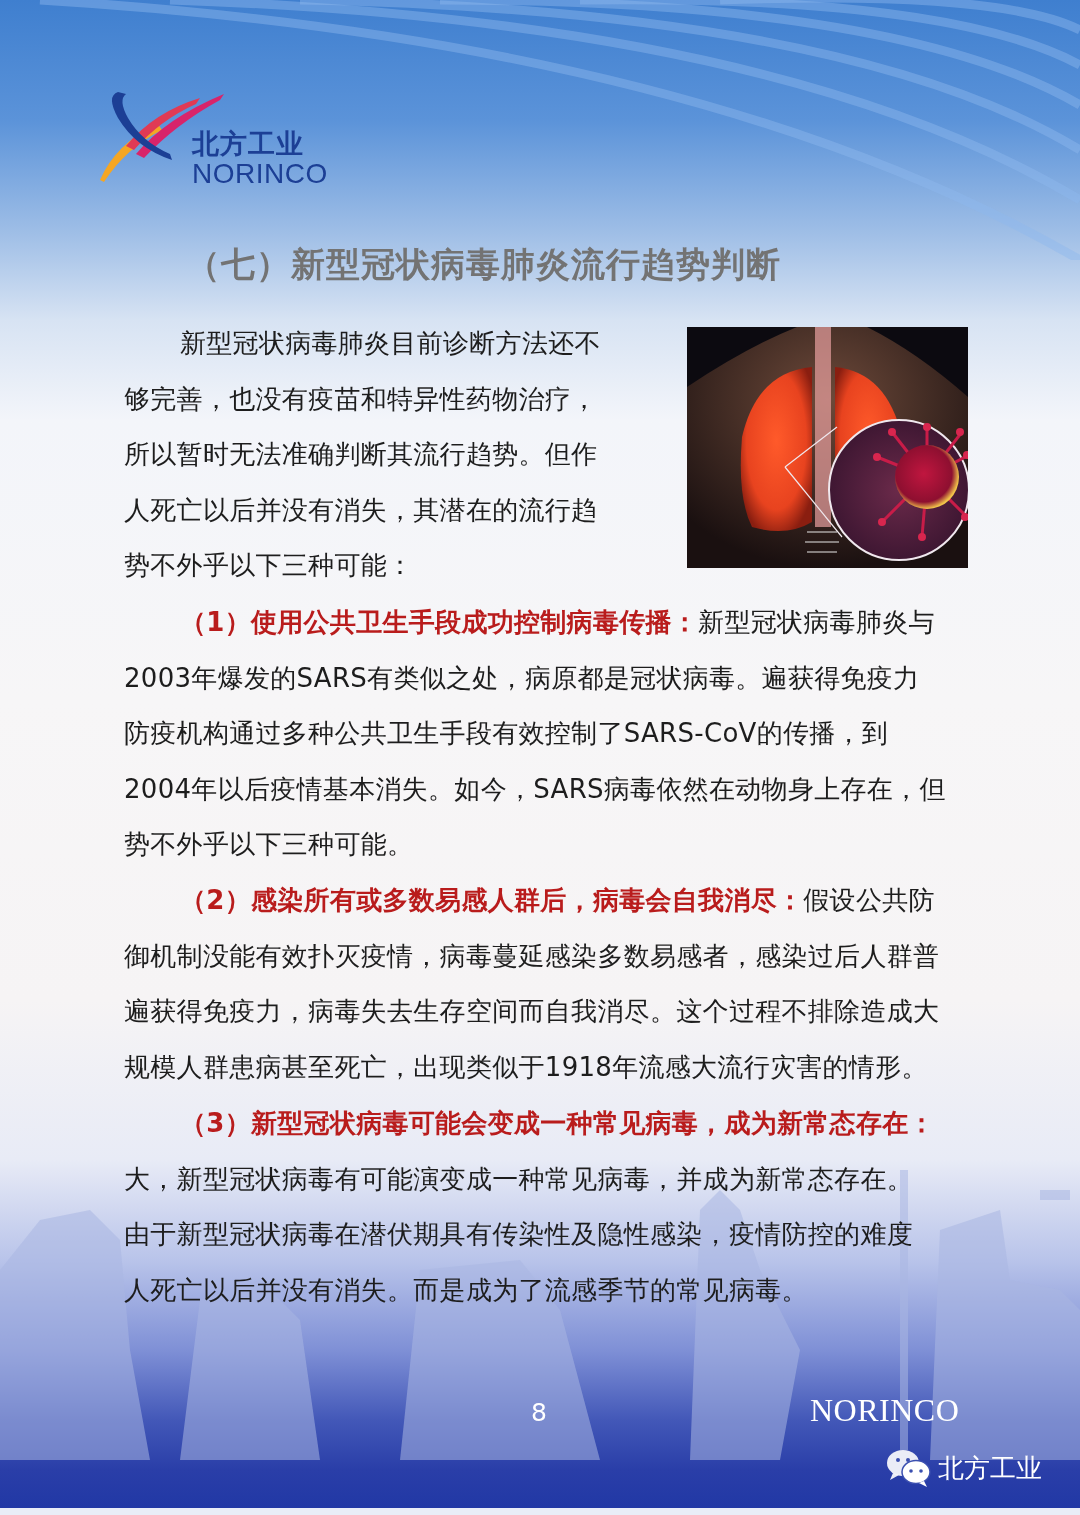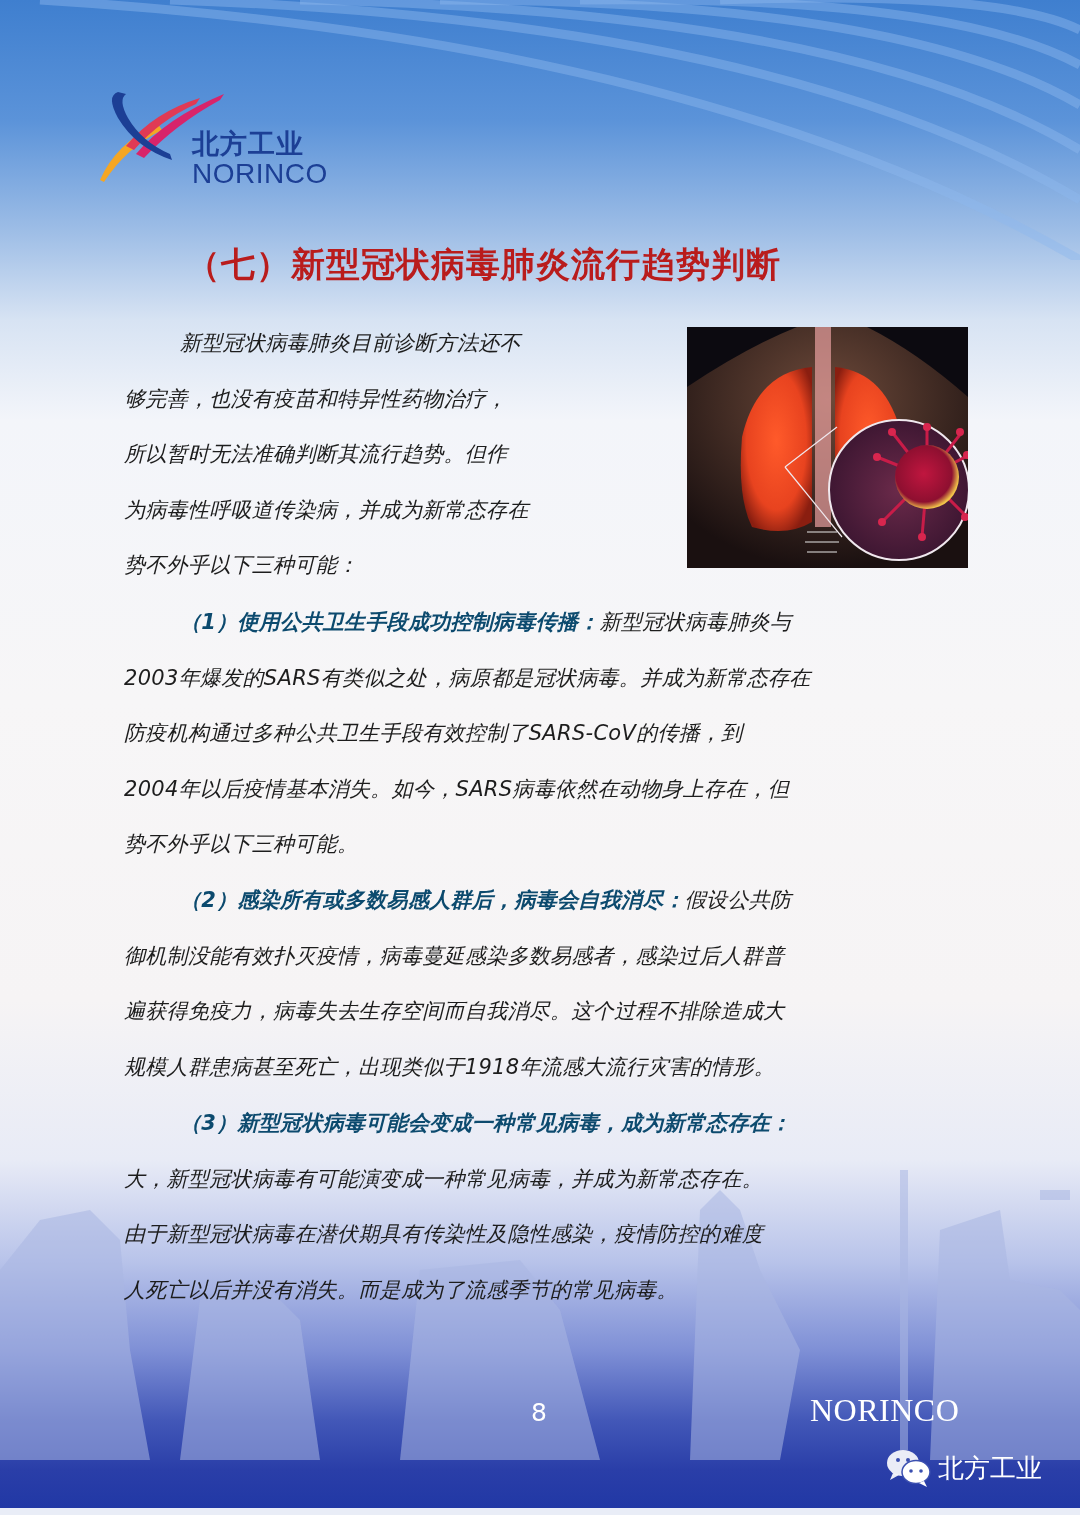--- a/index.html
+++ b/index.html
@@ -37,29 +37,29 @@
     font-size: 27px; color: #1c3f95; letter-spacing: 1px;
   }
   .logo .logo-en {
     position: absolute; left: 96px; top: 70px;
     font-family: "Liberation Sans", sans-serif;
     font-size: 28px; color: #1c3f95; letter-spacing: 0.5px;
   }
 
   .title {
     position: absolute; left: 186px; top: 242px;
-    font-size: 34px; font-weight: bold; color: #b91c1c;
+    font-size: 34px; font-weight: bold; color: #737373;
     letter-spacing: 1px; white-space: nowrap;
   }
 
   .para {
-    position: absolute; font-size: 21px; line-height: 55.6px;
-    color: #1d1d1d; letter-spacing: 0.3px; font-style: italic;
-  }
-  .para b { font-weight: bold; color: #0c4a6e; }
+    position: absolute; font-size: 26px; line-height: 55.6px;
+    color: #1d1d1d; letter-spacing: 0.3px;
+  }
+  .para b { font-weight: bold; color: #b91c1c; }
   .intro { left: 124px; top: 316px; width: 520px; }
   .p1 { left: 124px; top: 595px; width: 848px; }
   .p2 { left: 124px; top: 873px; width: 848px; }
   .p3 { left: 124px; top: 1096px; width: 848px; }
   .indent { display: inline-block; width: 56px; }
   .line { display: block; white-space: nowrap; }
 
   .figure {
     position: absolute; left: 687px; top: 327px; width: 281px; height: 241px;
     background: #0c0a10; overflow: hidden;
@@ -114,21 +114,21 @@
   <span class="logo-cn">北方工业</span>
   <span class="logo-en">NORINCO</span>
 </div>
 
 <h1 class="title">（七）新型冠状病毒肺炎流行趋势判断</h1>
 
 <div class="para intro">
   <span class="line"><span class="indent"></span><span>新型冠状病毒肺炎目前诊断方法还不</span></span>
   <span class="line">够完善，也没有疫苗和特异性药物治疗，</span>
   <span class="line">所以暂时无法准确判断其流行趋势。但作</span>
-  <span class="line">为病毒性呼吸道传染病，并成为新常态存在</span>
+  <span class="line">人死亡以后并没有消失，其潜在的流行趋</span>
   <span class="line">势不外乎以下三种可能：</span>
 </div>
 
 <div class="figure">
   <svg width="281" height="241" viewBox="0 0 281 241">
     <defs>
       <radialGradient id="lungG" cx="50%" cy="45%" r="60%">
         <stop offset="0%" stop-color="#ff5a2a"></stop>
         <stop offset="70%" stop-color="#e8431f"></stop>
         <stop offset="100%" stop-color="#8a1e10"></stop>
@@ -176,21 +176,21 @@
         <circle cx="190" cy="130" r="4"></circle>
       <circle cx="205" cy="105" r="4"></circle>
         <circle cx="273" cy="105" r="4"></circle>
     </g>
     <circle cx="240" cy="150" r="32" fill="url(#virG)"></circle>
   </svg>
 </div>
 
 <div class="para p1">
   <span class="line"><span class="indent"></span><b>（1）使用公共卫生手段成功控制病毒传播：</b><span>新型冠状病毒肺炎与</span></span>
-  <span class="line">2003年爆发的SARS有类似之处，病原都是冠状病毒。并成为新常态存在</span>
+  <span class="line">2003年爆发的SARS有类似之处，病原都是冠状病毒。遍获得免疫力</span>
   <span class="line">防疫机构通过多种公共卫生手段有效控制了SARS-CoV的传播，到</span>
   <span class="line">2004年以后疫情基本消失。如今，SARS病毒依然在动物身上存在，但</span>
   <span class="line">势不外乎以下三种可能。</span>
 </div>
 
 <div class="para p2">
   <span class="line"><span class="indent"></span><b>（2）感染所有或多数易感人群后，病毒会自我消尽：</b><span>假设公共防</span></span>
   <span class="line">御机制没能有效扑灭疫情，病毒蔓延感染多数易感者，感染过后人群普</span>
   <span class="line">遍获得免疫力，病毒失去生存空间而自我消尽。这个过程不排除造成大</span>
   <span class="line">规模人群患病甚至死亡，出现类似于1918年流感大流行灾害的情形。</span>

